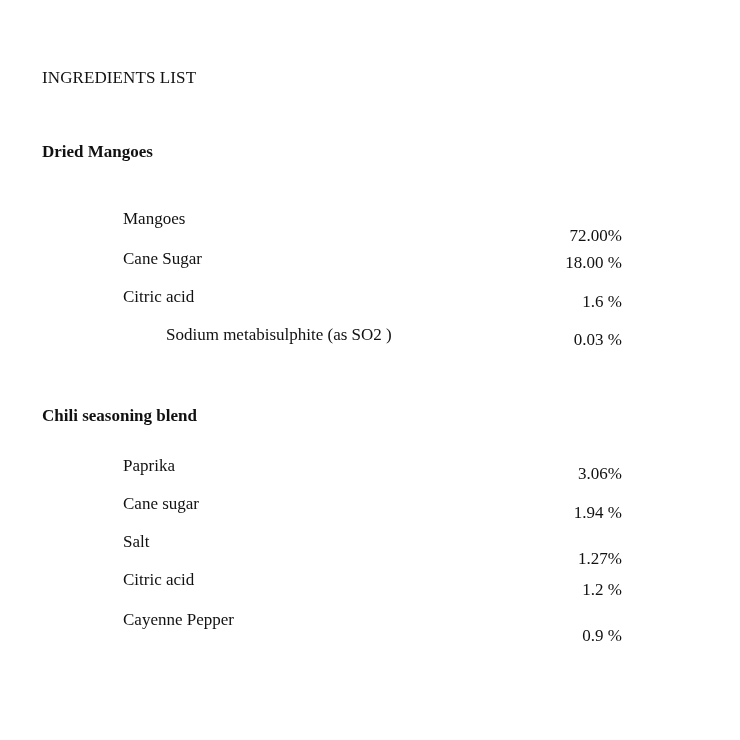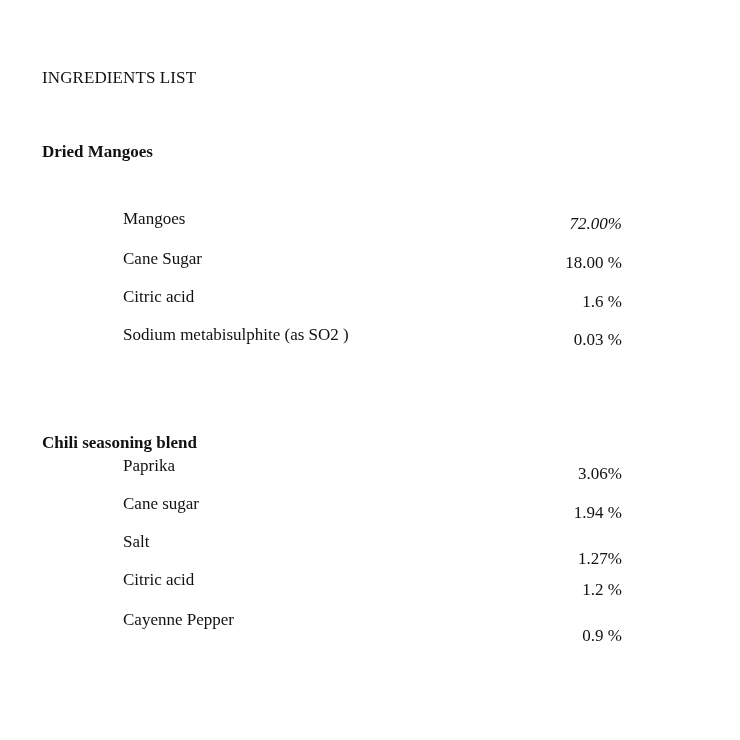--- a/index.html
+++ b/index.html
@@ -47,38 +47,38 @@
 <body>
 
 <div>
   <div class="doc-title">INGREDIENTS LIST</div>
 
   <div>
     <div class="section-heading" style="top:142px;">Dried Mangoes</div>
 
     <div>
       <div class="ing-label" style="top:209px;">Mangoes</div>
-      <div class="ing-value" style="top:214px;font-style:italic;">72.00%</div>
+      <div class="ing-value" style="top:226px;">72.00%</div>
     </div>
     <div>
       <div class="ing-label" style="top:249px;">Cane Sugar</div>
       <div class="ing-value" style="top:253px;">18.00 %</div>
     </div>
     <div>
       <div class="ing-label" style="top:287px;">Citric acid</div>
       <div class="ing-value" style="top:292px;">1.6 %</div>
     </div>
     <div>
-      <div class="ing-label" style="top:325px;">Sodium metabisulphite (as SO2 )</div>
+      <div class="ing-label" style="top:325px;margin-left:43px;">Sodium metabisulphite (as SO2 )</div>
       <div class="ing-value" style="top:330px;">0.03 %</div>
     </div>
   </div>
 
   <div>
-    <div class="section-heading" style="top:406px;margin-top:27px;">Chili seasoning blend</div>
+    <div class="section-heading" style="top:406px;">Chili seasoning blend</div>
 
     <div>
       <div class="ing-label" style="top:456px;text-align:center;">Paprika</div>
       <div class="ing-value" style="top:464px;">3.06%</div>
     </div>
     <div>
       <div class="ing-label" style="top:494px;">Cane sugar</div>
       <div class="ing-value" style="top:503px;">1.94 %</div>
     </div>
     <div>

